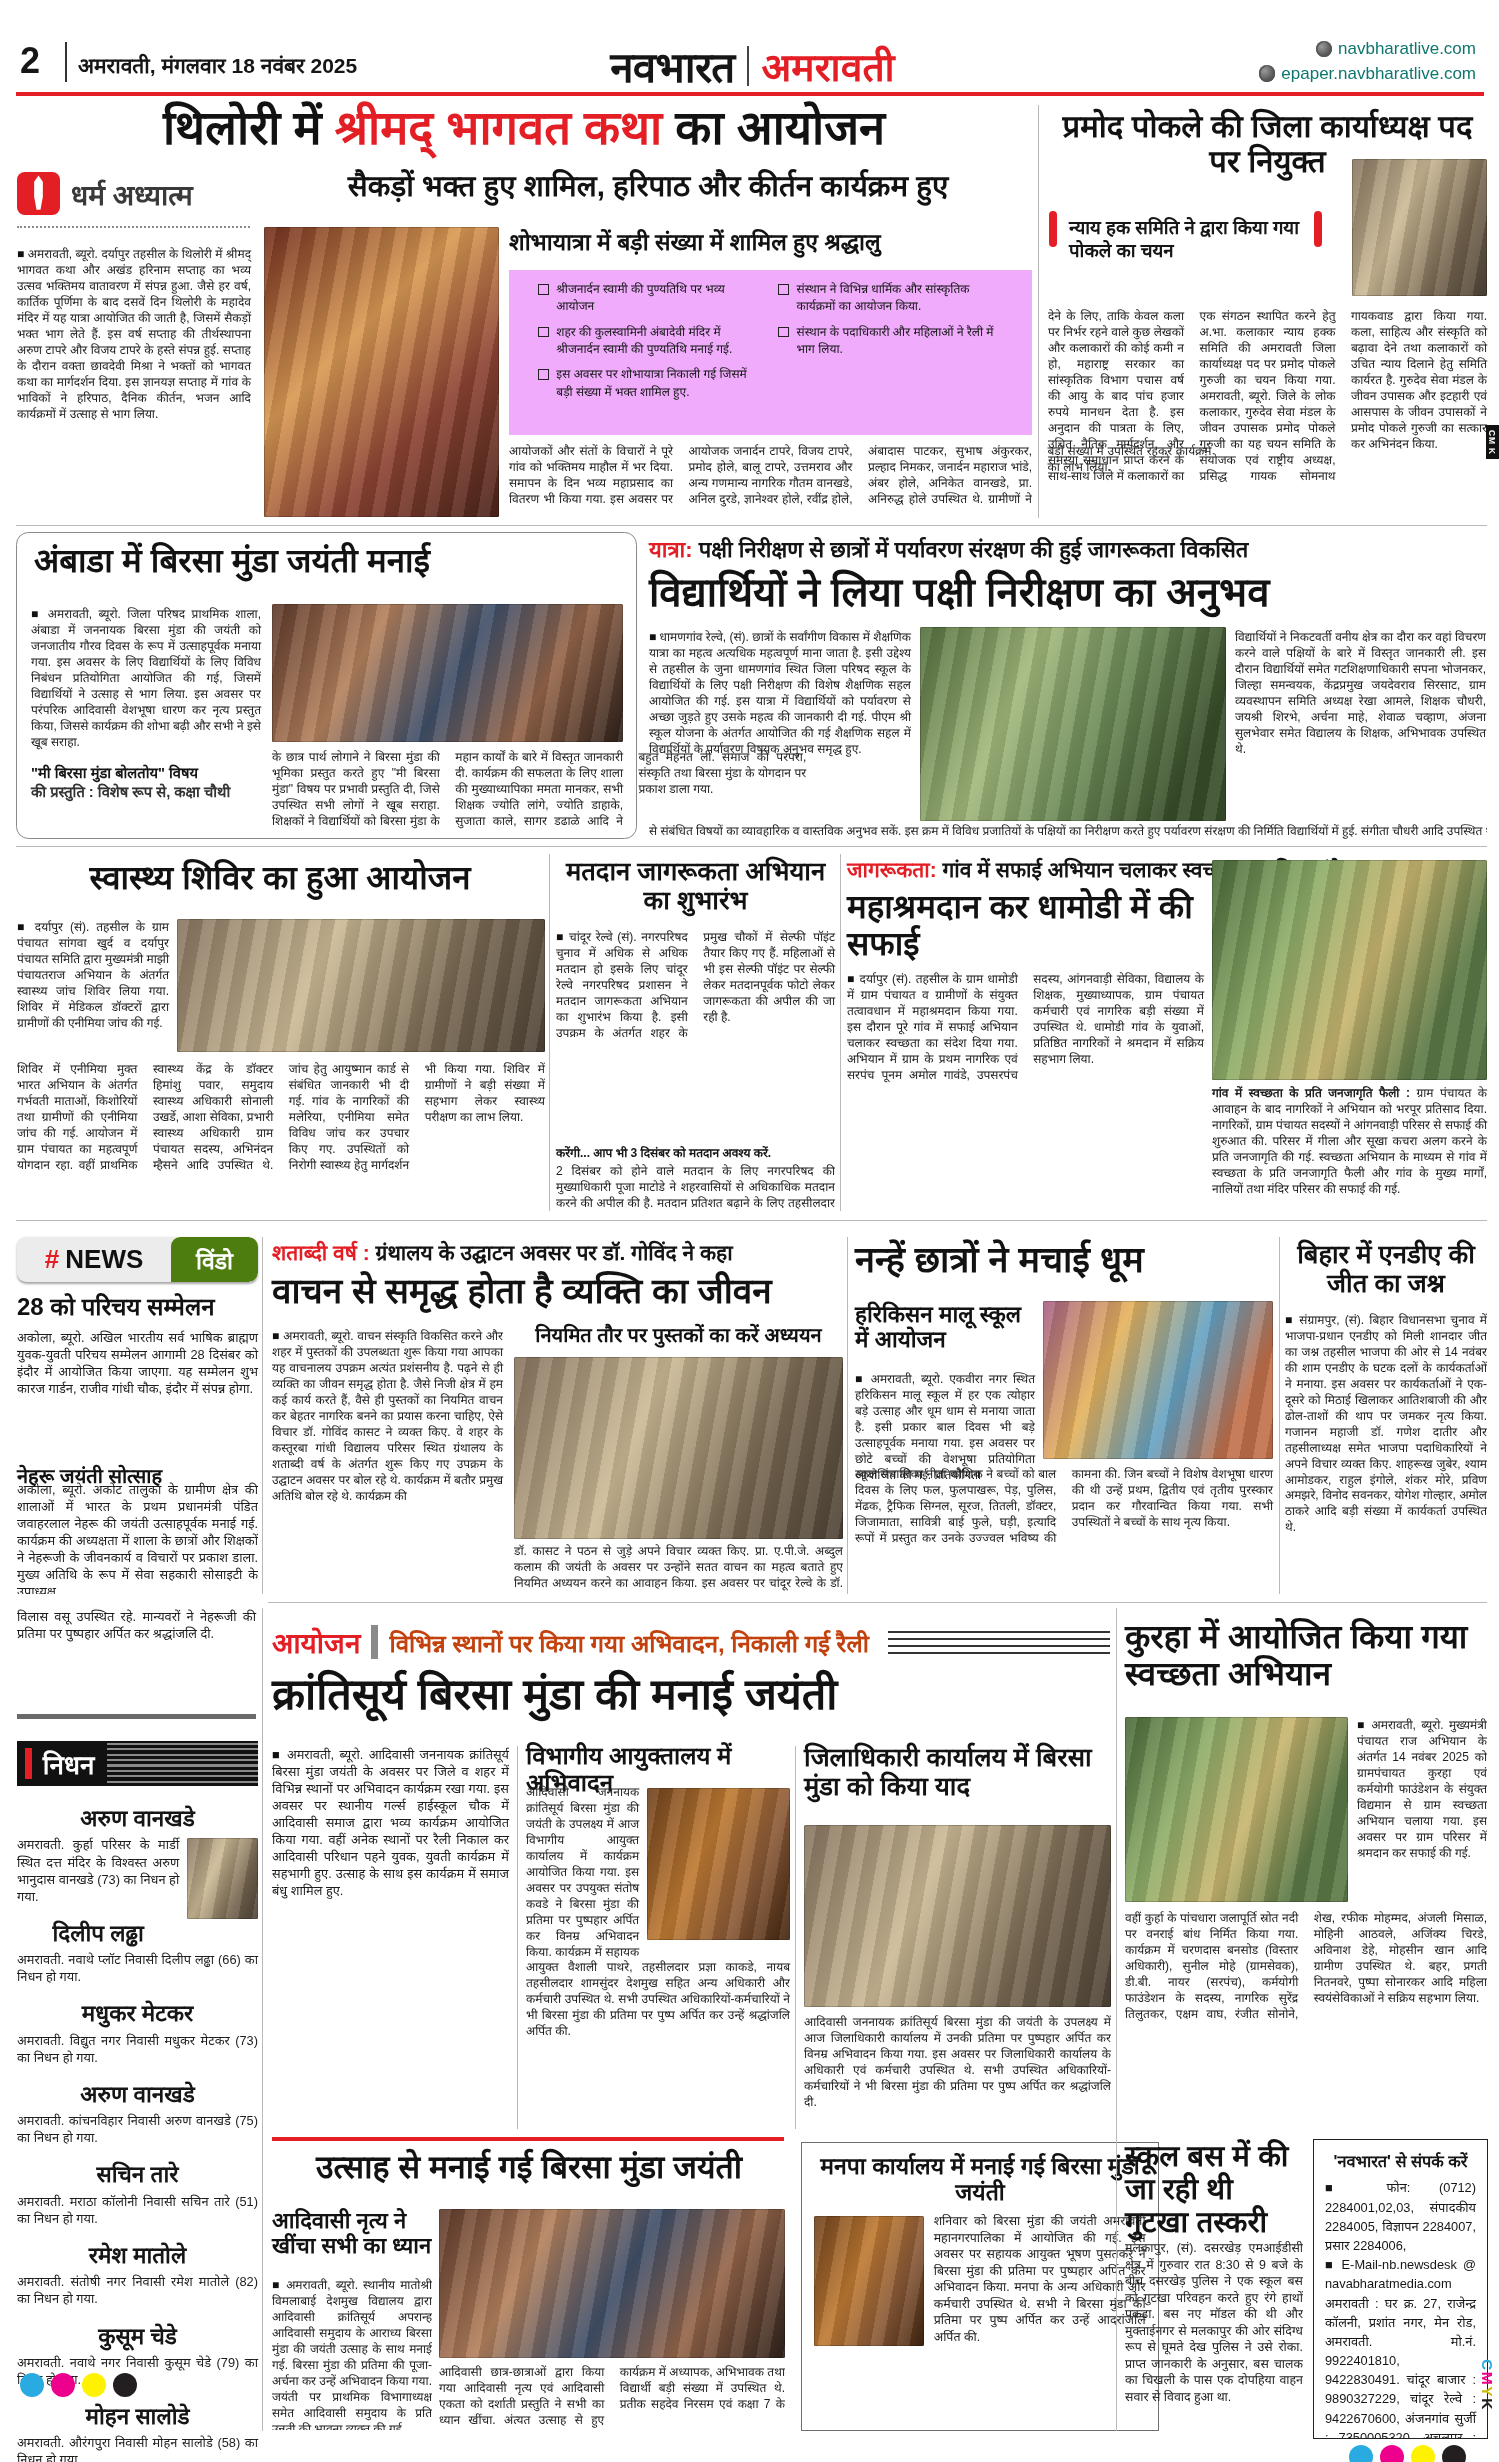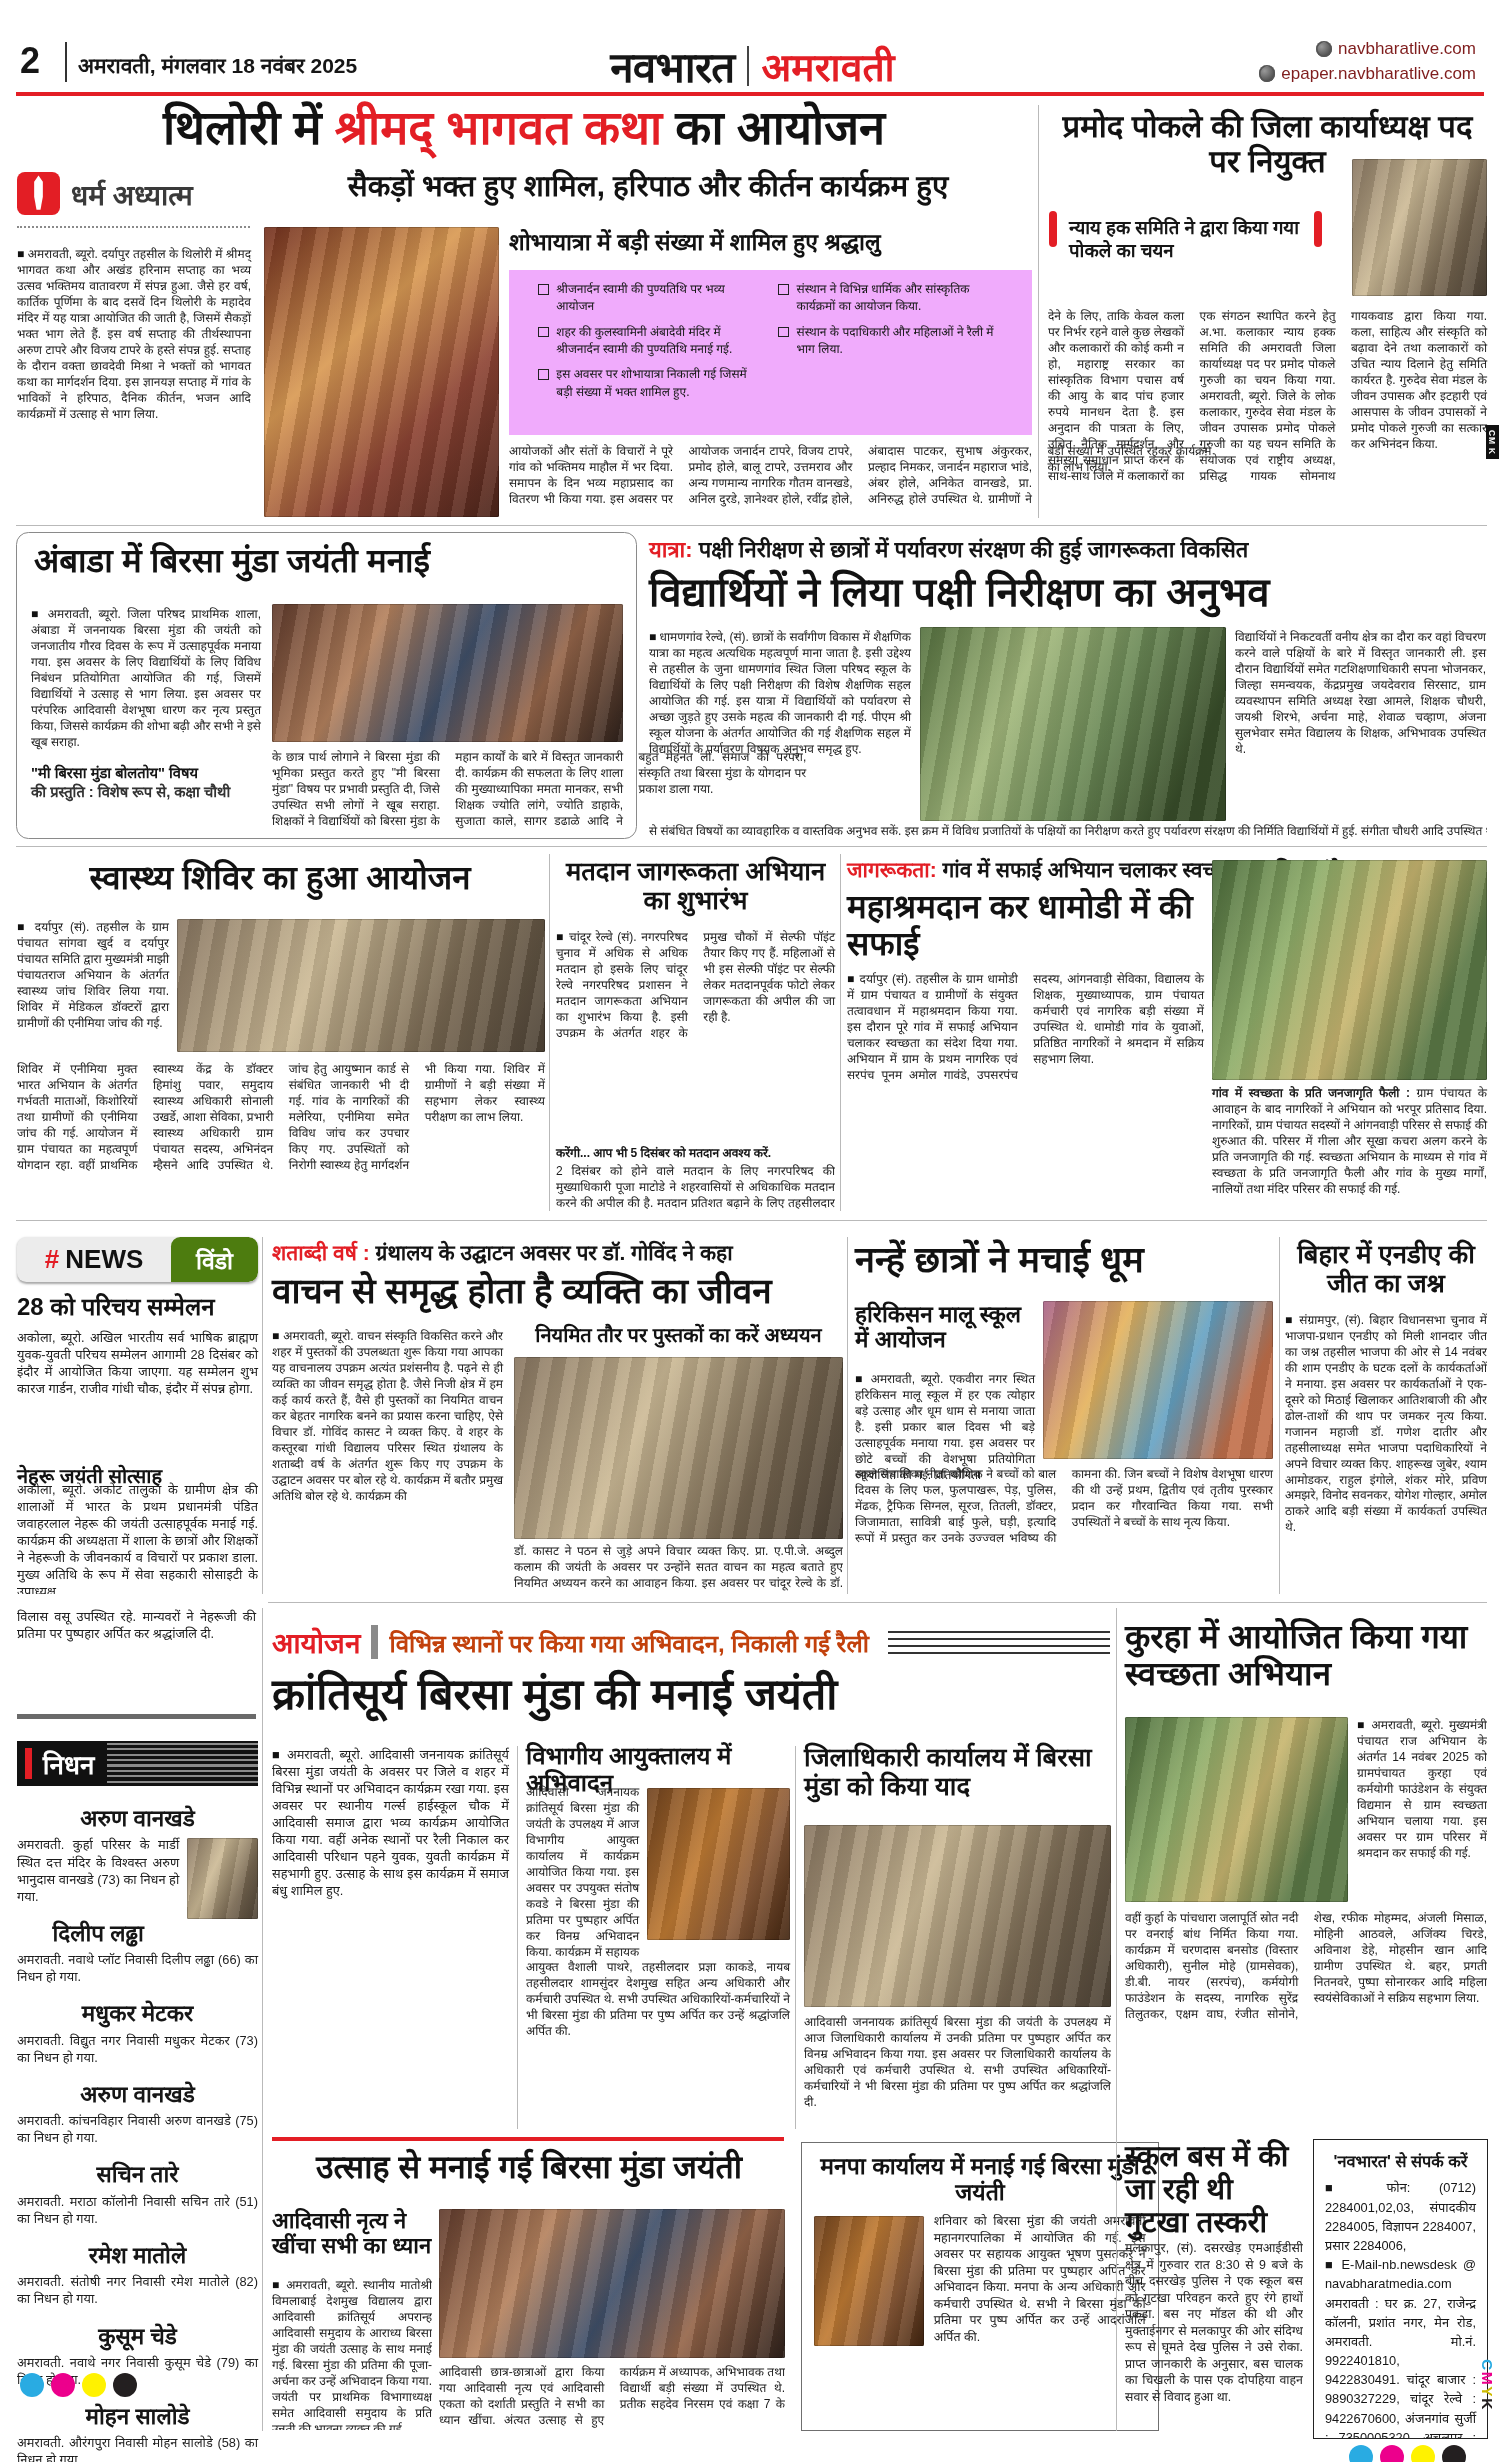--- a/index.html
+++ b/index.html
@@ -76,21 +76,21 @@
 <div id="page">
 
   <div class="abs" style="left:20px;top:40px;font-size:36px;font-weight:700;">2</div>
   <div class="abs" style="left:65px;top:42px;width:1.6px;height:40px;background:#333;"></div>
   <div class="abs" style="left:78px;top:51px;font-size:21px;font-weight:700;">अमरावती, मंगलवार 18 नवंबर 2025</div>
   <div class="abs" style="left:543px;top:37px;width:419px;display:flex;align-items:center;justify-content:center;gap:12.4px;">
     <span style="font-size:42px;font-weight:800;letter-spacing:-0.8px;">नवभारत</span>
     <span style="width:2.3px;height:40px;background:#444;"></span>
     <span class="red" style="font-size:39px;font-weight:800;">अमरावती</span>
   </div>
-  <div class="abs" style="right:23px;top:37px;text-align:right;font-size:17px;line-height:1.45;color:#7f1d1d;">
+  <div class="abs" style="right:23px;top:37px;text-align:right;font-size:17px;line-height:1.45;color:#0f766e;">
     <div><span class="globe"></span><span>navbharatlive.com</span></div>
     <div><span class="globe"></span><span>epaper.navbharatlive.com</span></div>
   </div>
   <div class="abs rule" style="left:15.5px;top:92px;width:1468px;height:3.9px;"></div>
 
   <div class="abs hl center" style="left:15.5px;top:102px;width:1017px;font-size:47px;">
     <span>थिलोरी में </span><span class="red">श्रीमद् भागवत कथा</span><span> का आयोजन</span>
   </div>
   <div class="abs" style="left:17px;top:172px;width:233px;">
     <div style="display:flex;align-items:center;gap:11px;">
@@ -171,21 +171,21 @@
     <span class="lead-mark bold"></span><span>दर्यापुर (सं). तहसील के ग्राम पंचायत सांगवा खुर्द व दर्यापुर पंचायत समिति द्वारा मुख्यमंत्री माझी पंचायतराज अभियान के अंतर्गत स्वास्थ्य जांच शिविर लिया गया. शिविर में मेडिकल डॉक्टरों द्वारा ग्रामीणों की एनीमिया जांच की गई.</span>
   </div>
   <div class="abs ph ph-indoor" style="left:177px;top:919px;width:368px;height:133px;"></div>
   <div class="abs body c4" style="left:17px;top:1062px;width:528px;height:147px;">शिविर में एनीमिया मुक्त भारत अभियान के अंतर्गत गर्भवती माताओं, किशोरियों तथा ग्रामीणों की एनीमिया जांच की गई. आयोजन में ग्राम पंचायत का महत्वपूर्ण योगदान रहा. वहीं प्राथमिक स्वास्थ्य केंद्र के डॉक्टर हिमांशु पवार, समुदाय स्वास्थ्य अधिकारी सोनाली उखर्डे, आशा सेविका, प्रभारी स्वास्थ्य अधिकारी ग्राम पंचायत सदस्य, अभिनंदन म्हैसने आदि उपस्थित थे. जांच हेतु आयुष्मान कार्ड से संबंधित जानकारी भी दी गई. गांव के नागरिकों की मलेरिया, एनीमिया समेत विविध जांच कर उपचार किए गए. उपस्थितों को निरोगी स्वास्थ्य हेतु मार्गदर्शन भी किया गया. शिविर में ग्रामीणों ने बड़ी संख्या में सहभाग लेकर स्वास्थ्य परीक्षण का लाभ लिया.</div>
   <div class="sep-v" style="left:549px;top:854px;height:357px;"></div>
 
   <div class="abs hl center" style="left:556px;top:857px;width:279px;font-size:25.6px;">मतदान जागरूकता अभियान का शुभारंभ</div>
   <div class="abs body c2" style="left:556px;top:930px;width:279px;height:210px;">
     <span class="lead-mark bold"></span><span>चांदूर रेल्वे (सं). नगरपरिषद चुनाव में अधिक से अधिक मतदान हो इसके लिए चांदूर रेल्वे नगरपरिषद प्रशासन ने मतदान जागरूकता अभियान का शुभारंभ किया है. इसी उपक्रम के अंतर्गत शहर के प्रमुख चौकों में सेल्फी पॉइंट तैयार किए गए हैं. महिलाओं से भी इस सेल्फी पॉइंट पर सेल्फी लेकर मतदानपूर्वक फोटो लेकर जागरूकता की अपील की जा रही है.</span>
   </div>
-  <div class="abs bold" style="left:556px;top:1144px;width:279px;font-size:12px;">करेंगी... आप भी 5 दिसंबर को मतदान अवश्य करें.</div>
+  <div class="abs bold" style="left:556px;top:1144px;width:279px;font-size:12px;">करेंगी... आप भी 3 दिसंबर को मतदान अवश्य करें.</div>
   <div class="abs body" style="left:556px;top:1164px;width:279px;height:45px;overflow:hidden;">2 दिसंबर को होने वाले मतदान के लिए नगरपरिषद की मुख्याधिकारी पूजा माटोडे ने शहरवासियों से अधिकाधिक मतदान करने की अपील की है. मतदान प्रतिशत बढ़ाने के लिए तहसीलदार व मुख्य निवडणूक अधिकारी पूजा माटोडे, प्रा. सहायक चुनाव अधिकारी विविध राजकीय पक्ष के कार्यकर्ता व नागरिक बड़ी संख्या में उपस्थित थे. कार्यक्रम से नागरिकों को मतदान का महत्व बताया गया.</div>
   <div class="sep-v" style="left:840px;top:854px;height:357px;"></div>
 
   <div class="abs kicker" style="left:847px;top:857px;width:639px;font-size:21px;">
     <span class="lbl">जागरूकता:</span><span> गांव में सफाई अभियान चलाकर स्वच्छता का दिया संदेश</span>
   </div>
   <div class="abs hl" style="left:847px;top:889px;width:357px;font-size:33px;">महाश्रमदान कर धामोडी में की सफाई</div>
   <div class="abs ph ph-grass" style="left:1212px;top:860px;width:275px;height:220px;"></div>
   <div class="abs body c2" style="left:847px;top:972px;width:357px;height:237px;">
     <span class="lead-mark bold"></span><span>दर्यापुर (सं). तहसील के ग्राम धामोडी में ग्राम पंचायत व ग्रामीणों के संयुक्त तत्वावधान में महाश्रमदान किया गया. इस दौरान पूरे गांव में सफाई अभियान चलाकर स्वच्छता का संदेश दिया गया. अभियान में ग्राम के प्रथम नागरिक एवं सरपंच पूनम अमोल गावंडे, उपसरपंच सदस्य, आंगनवाड़ी सेविका, विद्यालय के शिक्षक, मुख्याध्यापक, ग्राम पंचायत कर्मचारी एवं नागरिक बड़ी संख्या में उपस्थित थे. धामोडी गांव के युवाओं, प्रतिष्ठित नागरिकों ने श्रमदान में सक्रिय सहभाग लिया.</span>

